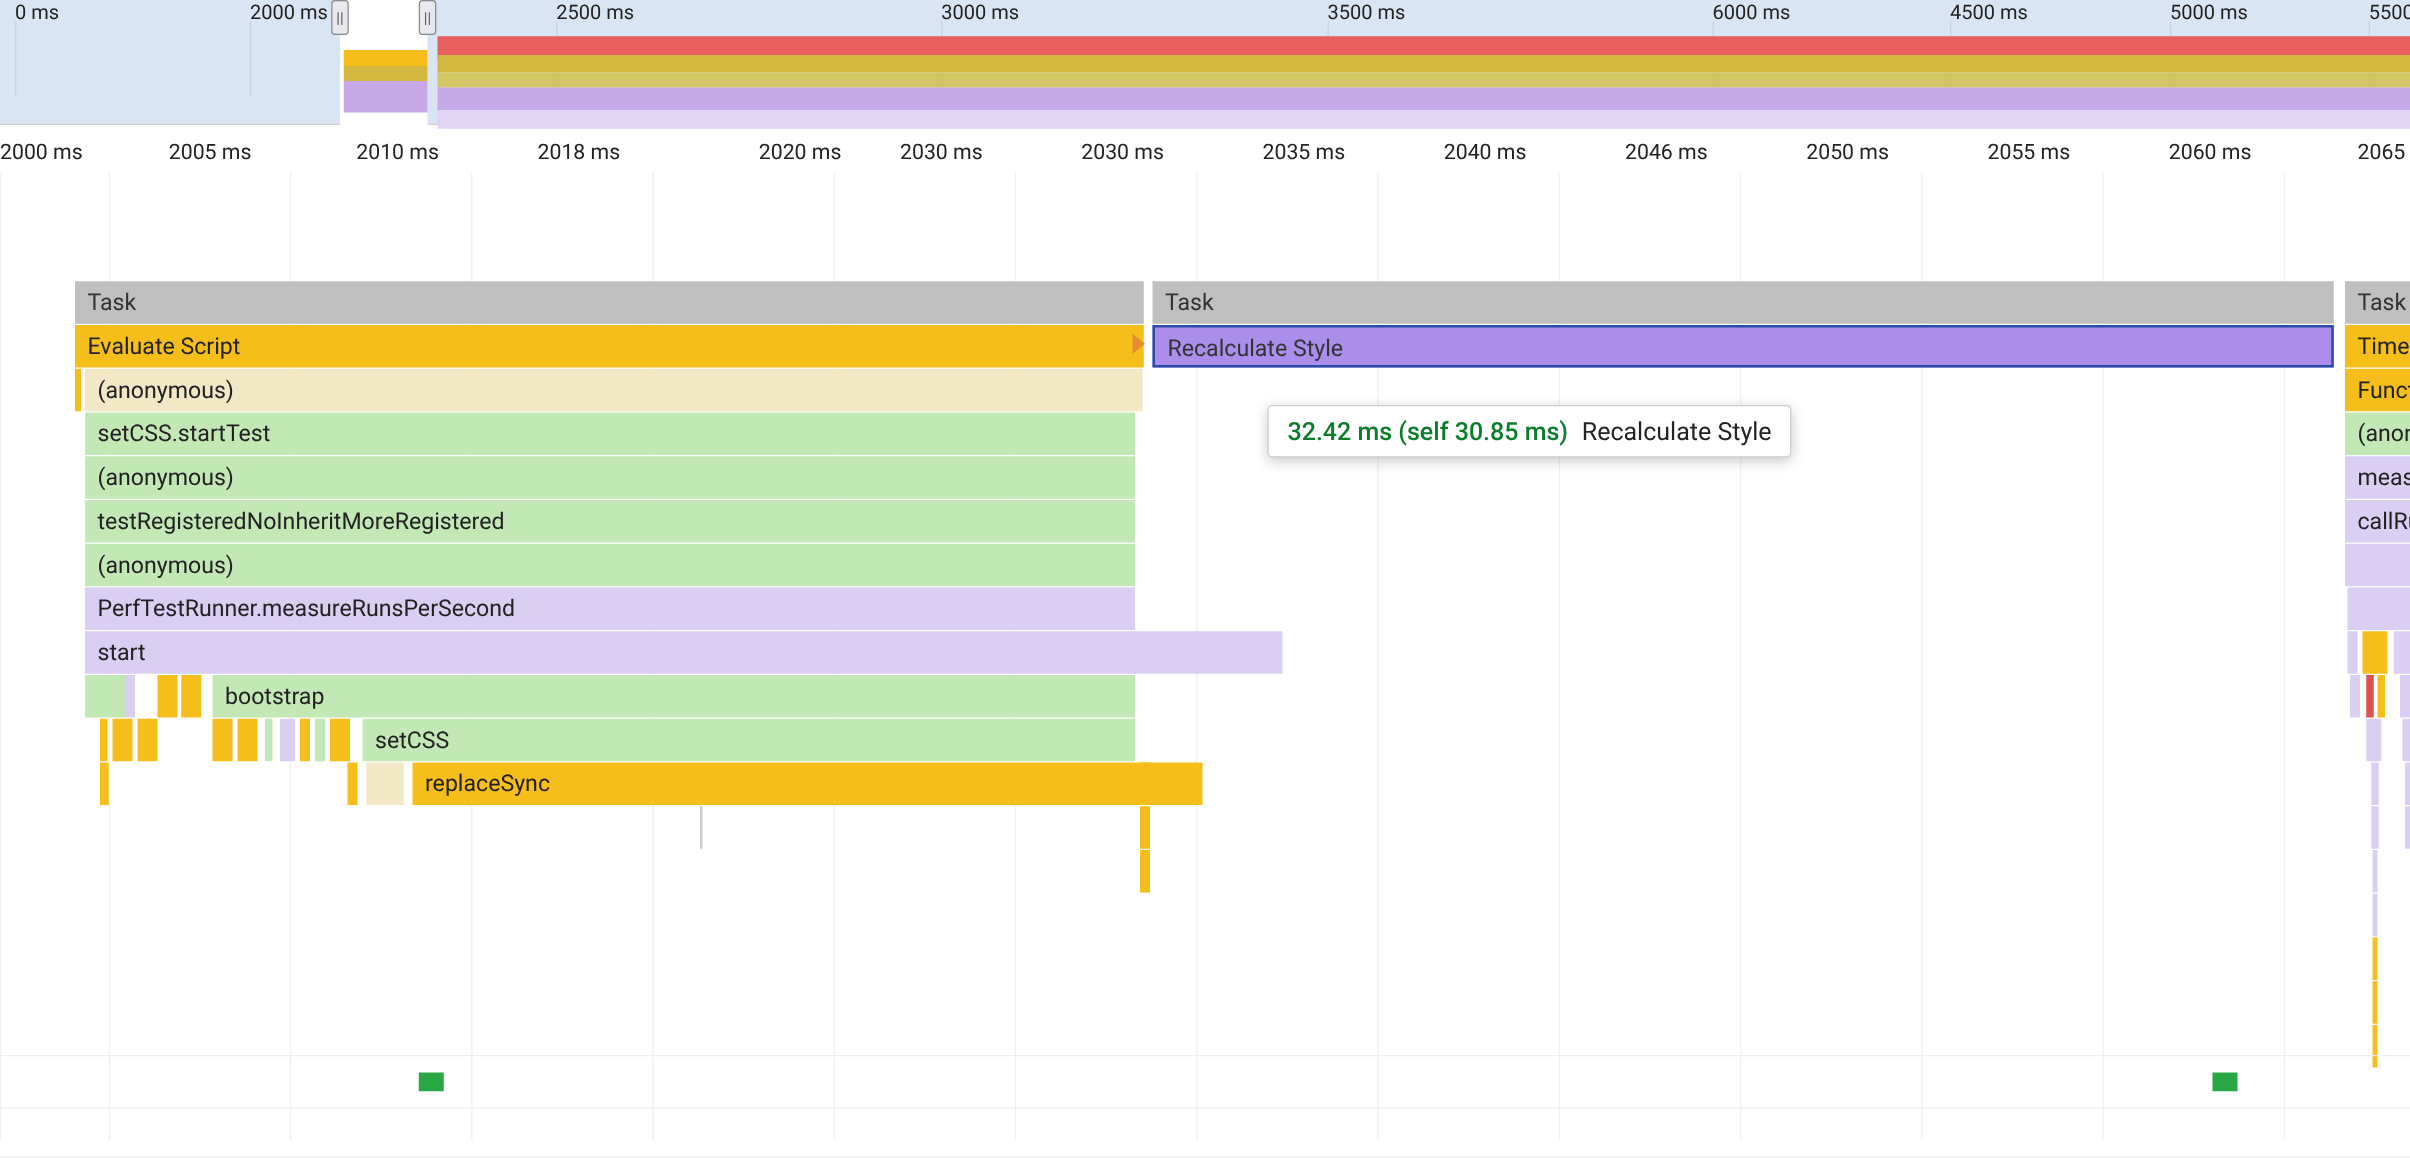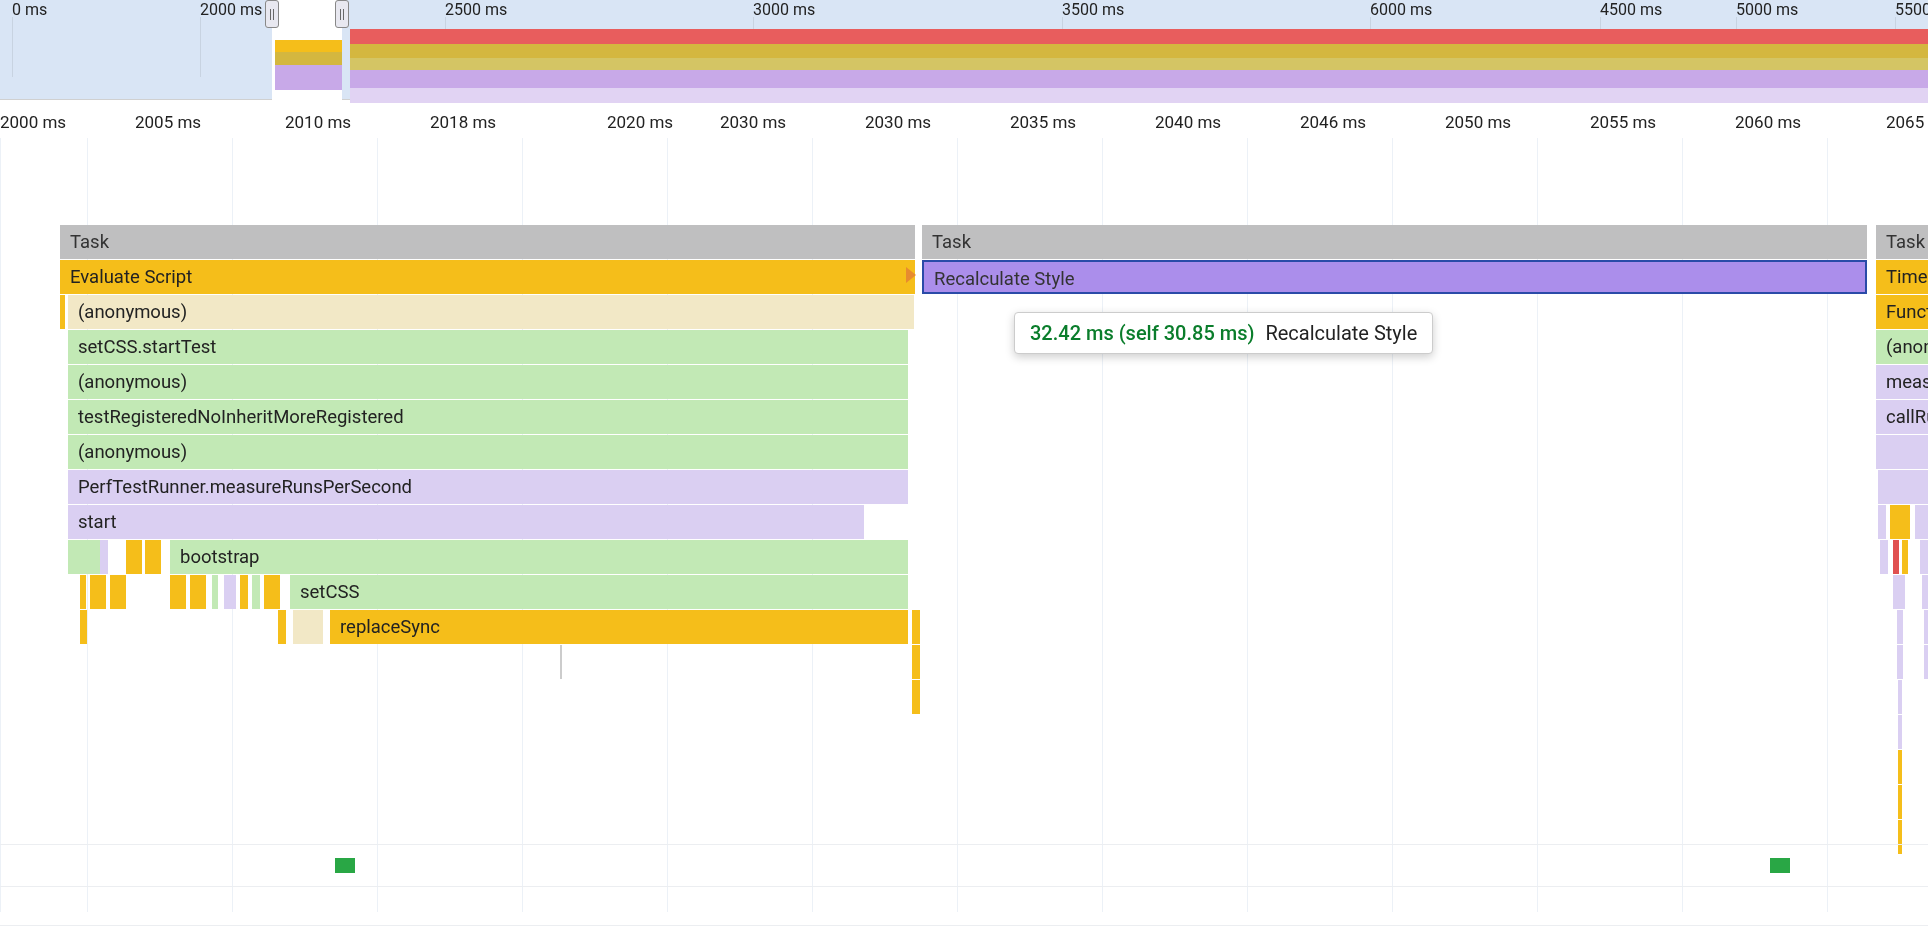--- a/index.html
+++ b/index.html
@@ -184,21 +184,21 @@
 <body>
 
 <div class="overview">
   <div class="overview-ruler">
     <span class="overview-tick" style="left:12px">0 ms</span>
     <span class="overview-tick" style="left:200px">2000 ms</span>
     <span class="overview-tick" style="left:445px">2500 ms</span>
     <span class="overview-tick" style="left:753px">3000 ms</span>
     <span class="overview-tick" style="left:1062px">3500 ms</span>
     <span class="overview-tick" style="left:1370px">6000 ms</span>
-    <span class="overview-tick" style="left:1600px">4500 ms</span>
+    <span class="overview-tick" style="left:1560px">4500 ms</span>
     <span class="overview-tick" style="left:1736px">5000 ms</span>
     <span class="overview-tick" style="left:1895px">5500 ms</span>
   </div>
   <div class="overview-stripes" style="left:350px">
     <div class="stripe stripe-red"></div>
     <div class="stripe stripe-yellow"></div>
     <div class="stripe stripe-yellow-2"></div>
     <div class="stripe stripe-purple"></div>
     <div class="stripe stripe-lightpurple"></div>
   </div>
@@ -248,21 +248,21 @@
 
   <div class="bar bar-task" style="left:60px; width:855px; top:0px">Task</div>
   <div class="bar bar-script" style="left:60px; width:855px; top:35px">Evaluate Script</div>
   <div class="bar bar-anon" style="left:68px; width:846px; top:70px">(anonymous)</div>
   <div class="mini" style="left:60px;width:5px;top:70px;background:#f5be1a"></div>
   <div class="bar bar-green" style="left:68px; width:840px; top:105px">setCSS.startTest</div>
   <div class="bar bar-green" style="left:68px; width:840px; top:140px">(anonymous)</div>
   <div class="bar bar-green" style="left:68px; width:840px; top:175px">testRegisteredNoInheritMoreRegistered</div>
   <div class="bar bar-green" style="left:68px; width:840px; top:210px">(anonymous)</div>
   <div class="bar bar-purple" style="left:68px; width:840px; top:245px">PerfTestRunner.measureRunsPerSecond</div>
-  <div class="bar bar-purple" style="left:68px; width:796px; top:280px">start</div>
+  <div class="bar bar-purple" style="left:68px; width:958px; top:280px">start</div>
 
   <div class="mini" style="left:68px;width:32px;top:315px;background:#c2e9b5"></div>
   <div class="mini" style="left:100px;width:8px;top:315px;background:#dacff2"></div>
   <div class="mini" style="left:126px;width:16px;top:315px;background:#f5be1a"></div>
   <div class="mini" style="left:145px;width:16px;top:315px;background:#f5be1a"></div>
   <div class="bar bar-green" style="left:170px; width:738px; top:315px">bootstrap</div>
 
   <div class="mini" style="left:80px;width:6px;top:350px;background:#f5be1a"></div>
   <div class="mini" style="left:90px;width:16px;top:350px;background:#f5be1a"></div>
   <div class="mini" style="left:110px;width:16px;top:350px;background:#f5be1a"></div>
@@ -271,21 +271,21 @@
   <div class="mini" style="left:212px;width:6px;top:350px;background:#c2e9b5"></div>
   <div class="mini" style="left:224px;width:12px;top:350px;background:#dacff2"></div>
   <div class="mini" style="left:240px;width:8px;top:350px;background:#f5be1a"></div>
   <div class="mini" style="left:252px;width:8px;top:350px;background:#c2e9b5"></div>
   <div class="mini" style="left:264px;width:16px;top:350px;background:#f5be1a"></div>
   <div class="bar bar-green" style="left:290px; width:618px; top:350px">setCSS</div>
 
   <div class="mini" style="left:80px;width:7px;top:385px;background:#f5be1a"></div>
   <div class="mini" style="left:278px;width:8px;top:385px;background:#f5be1a"></div>
   <div class="mini" style="left:293px;width:30px;top:385px;background:#f2e8c6"></div>
-  <div class="bar bar-yellow" style="left:330px; width:578px; top:385px">replaceSync</div>
+  <div class="bar bar-yellow" style="left:330px; width:632px; top:385px">replaceSync</div>
   <div class="mini" style="left:912px;width:8px;top:385px;background:#f5be1a"></div>
 
   <div class="mini" style="left:560px;width:2px;top:420px;background:#ccc"></div>
   <div class="mini" style="left:912px;width:8px;top:420px;background:#f5be1a"></div>
   <div class="mini" style="left:912px;width:8px;top:455px;background:#f5be1a"></div>
 
   <div class="bar bar-task" style="left:922px; width:945px; top:0px">Task</div>
   <div class="bar bar-selected" style="left:922px; width:945px; top:35px">Recalculate Style</div>
 
   <div style="position:absolute;left:906px;top:42px;border-left:10px solid #e78b2f;border-top:8px solid transparent;border-bottom:8px solid transparent"></div>
@@ -318,16 +318,16 @@
   <div class="mini" style="left:1898px;width:4px;top:595px;background:#f5be1a"></div>
 </div>
 
 <div class="track-line" style="top:844px"></div>
 <div class="track-line" style="top:886px"></div>
 <div class="track-line" style="top:925px"></div>
 
 <div class="chip" style="top:858px; left:335px"></div>
 <div class="chip" style="top:858px; left:1770px"></div>
 
-<div class="tooltip" style="top:312px; left:1014px">
+<div class="tooltip" style="top:324px; left:1014px">
   <span class="time">32.42 ms (self 30.85 ms)</span>
   <span class="name">Recalculate Style</span>
 </div>
 
 </body></html>

